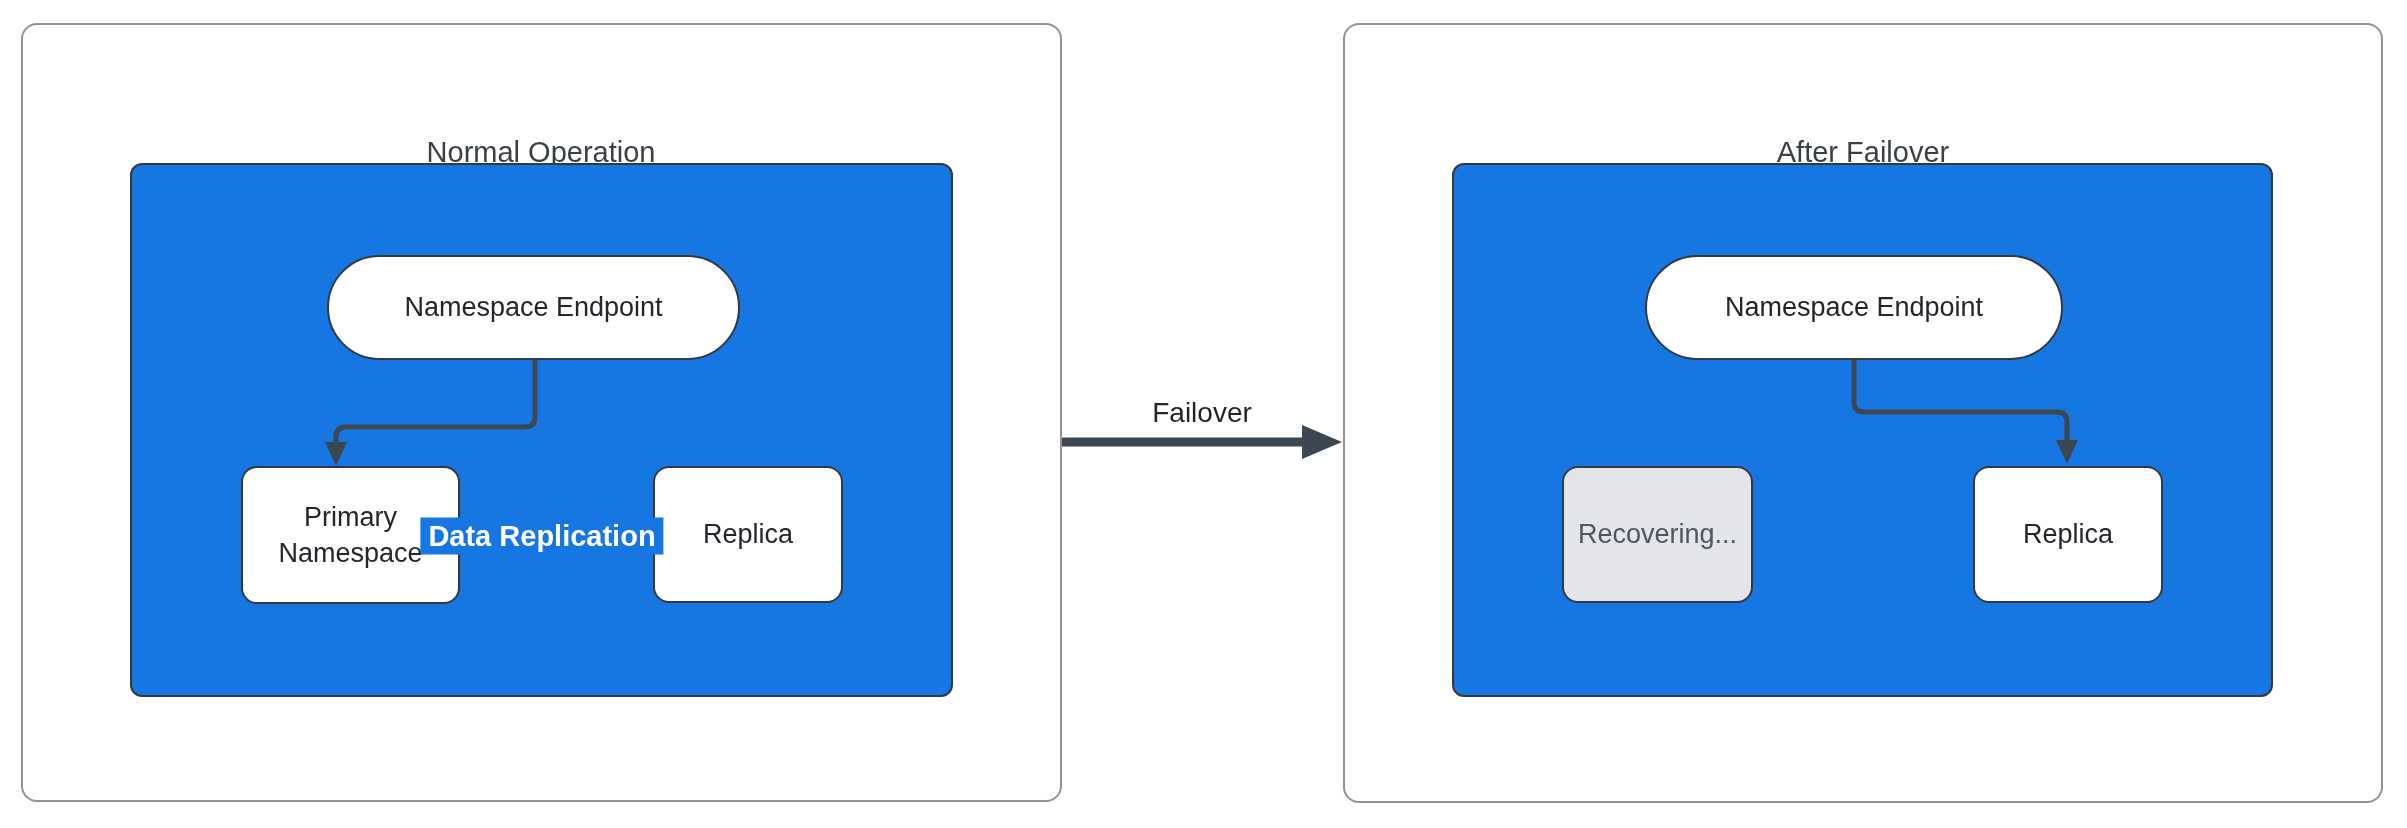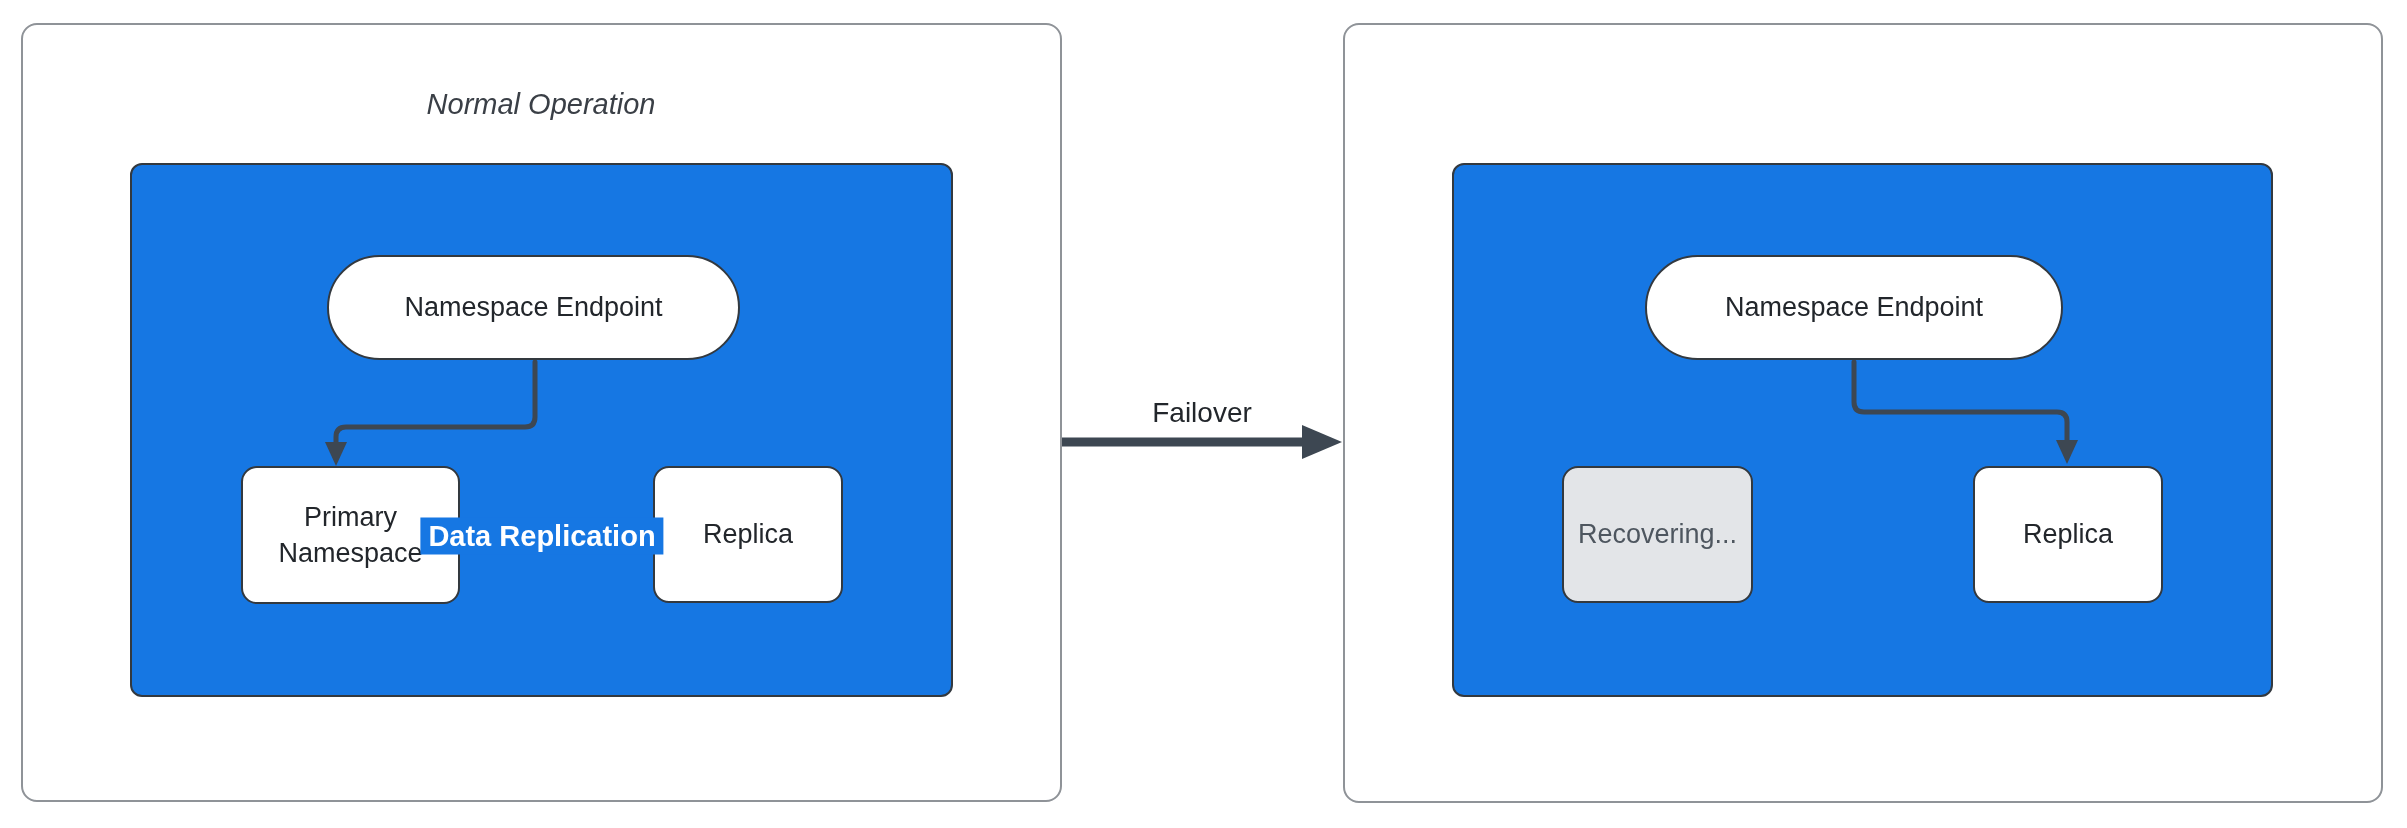--- a/index.html
+++ b/index.html
@@ -19,25 +19,25 @@
     position: absolute;
     background: #ffffff;
     border: 2px solid var(--panel-border, #8f9398);
     border-radius: 16px;
     box-sizing: border-box;
   }
   .panel-title {
     position: absolute;
     width: 480px;
     text-align: center;
-    font-style: italic;
     font-size: 29px;
     color: var(--title-text, #3a3f46);
     transform: translateX(-50%);
     white-space: nowrap;
+    margin-top: 48px;
   }
   .cluster {
     position: absolute;
     background: var(--cluster-blue, #1677e3);
     border: 2px solid var(--node-border, #33393f);
     border-radius: 12px;
     box-sizing: border-box;
   }
   .node {
     position: absolute;
@@ -100,20 +100,21 @@
 </head>
 <body>
 
 <div class="canvas">
 
   <section class="panel" style="left:21px; top:23px; width:1041px; height:779px;"></section>
   <div class="panel-title" style="left:541px; top:88px;">Normal Operation</div>
   <div class="cluster" style="left:130px; top:163px; width:823px; height:534px;"></div>
 
   <section class="panel" style="left:1343px; top:23px; width:1040px; height:780px;"></section>
+  <div class="panel-title" style="left:1863px; top:88px;">After Failover</div>
   <div class="cluster" style="left:1452px; top:163px; width:821px; height:534px;"></div>
 
   <svg class="edges-layer" viewBox="0 0 2407 828">
 
     <path class="edge-line" d="M 535 362 L 535 417 Q 535 427 525 427 L 346 427 Q 336 427 336 437 L 336 446"></path>
     <polygon class="edge-head" points="325,442 347,442 336,466"></polygon>
 
     <path class="edge-line" d="M 431 536 L 632 536"></path>
     <polygon class="edge-head" points="626,524 626,548 652,536"></polygon>
 

